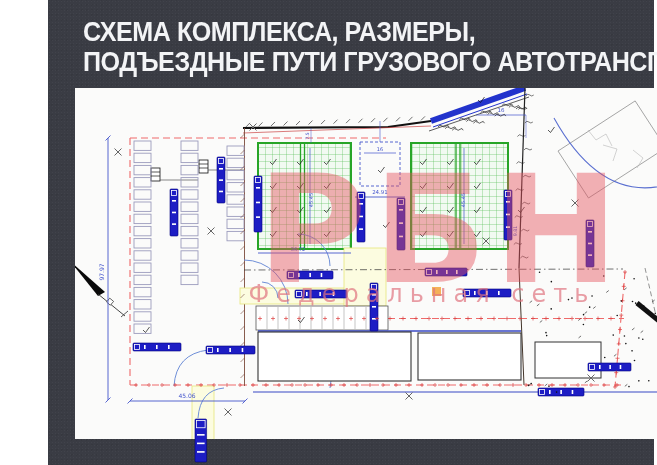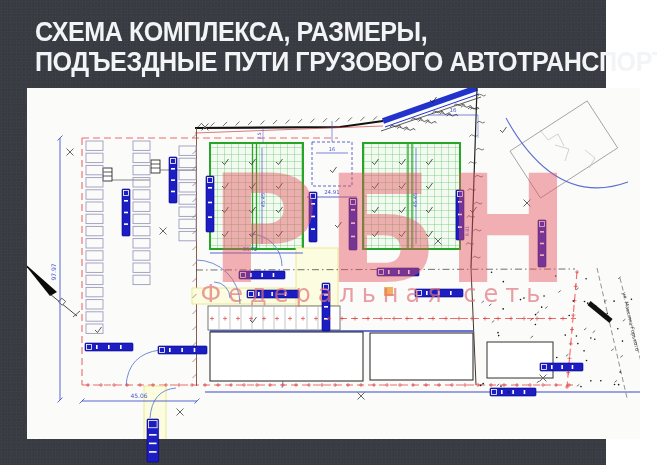--- a/index.html
+++ b/index.html
@@ -2,21 +2,21 @@
 <html><head>
 <meta charset="utf-8">
 <style>
   html,body{margin:0;padding:0;}
   body{width:657px;height:465px;overflow:hidden;font-family:"Liberation Sans",sans-serif;}
   .slide{position:relative;width:606px;height:465px;
     background-color:#3a3c44;
     background-image:
       radial-gradient(rgba(255,255,255,.035) 1px, transparent 1px),
       radial-gradient(rgba(0,0,0,.07) 1px, transparent 1px);
-    background-size:3px 3px,5px 5px;background-position:0 0,1px 2px;}
+    background-size:3px 3px,5px 5px;background-position:0 0,1px 2px;margin-left:48px;}
   .title{position:absolute;left:35px;top:17px;color:#f3f4f6;font-weight:700;
     font-size:27px;line-height:30px;letter-spacing:-0.5px;
     transform:scaleX(.93);transform-origin:left top;white-space:nowrap;
     font-family:"Liberation Sans",sans-serif;}
   svg{position:absolute;left:0;top:0;}
   text{font-family:"DejaVu Sans",sans-serif;}
   .dim{fill:#4455cc;}
 </style>
 </head>
 <body>

